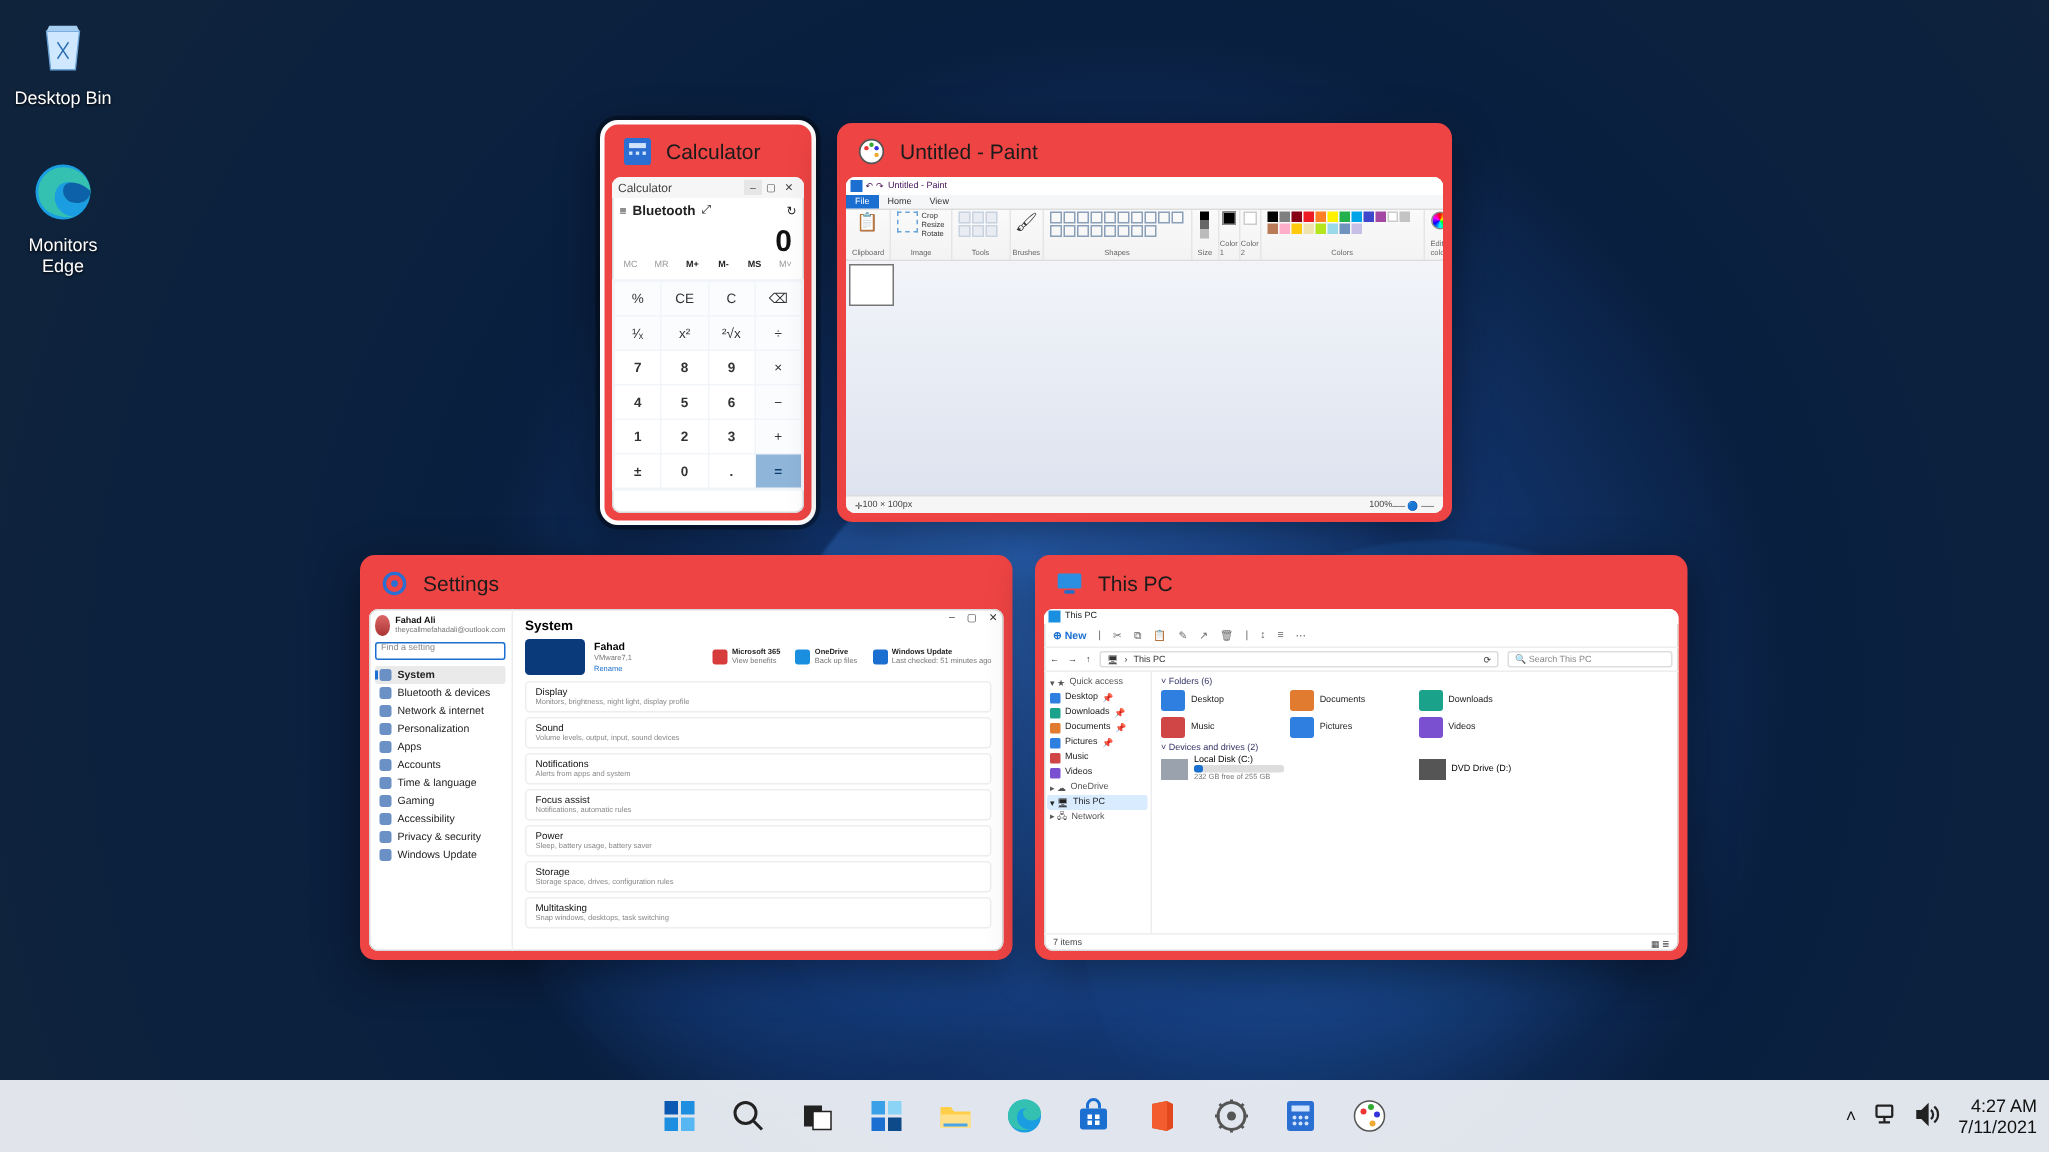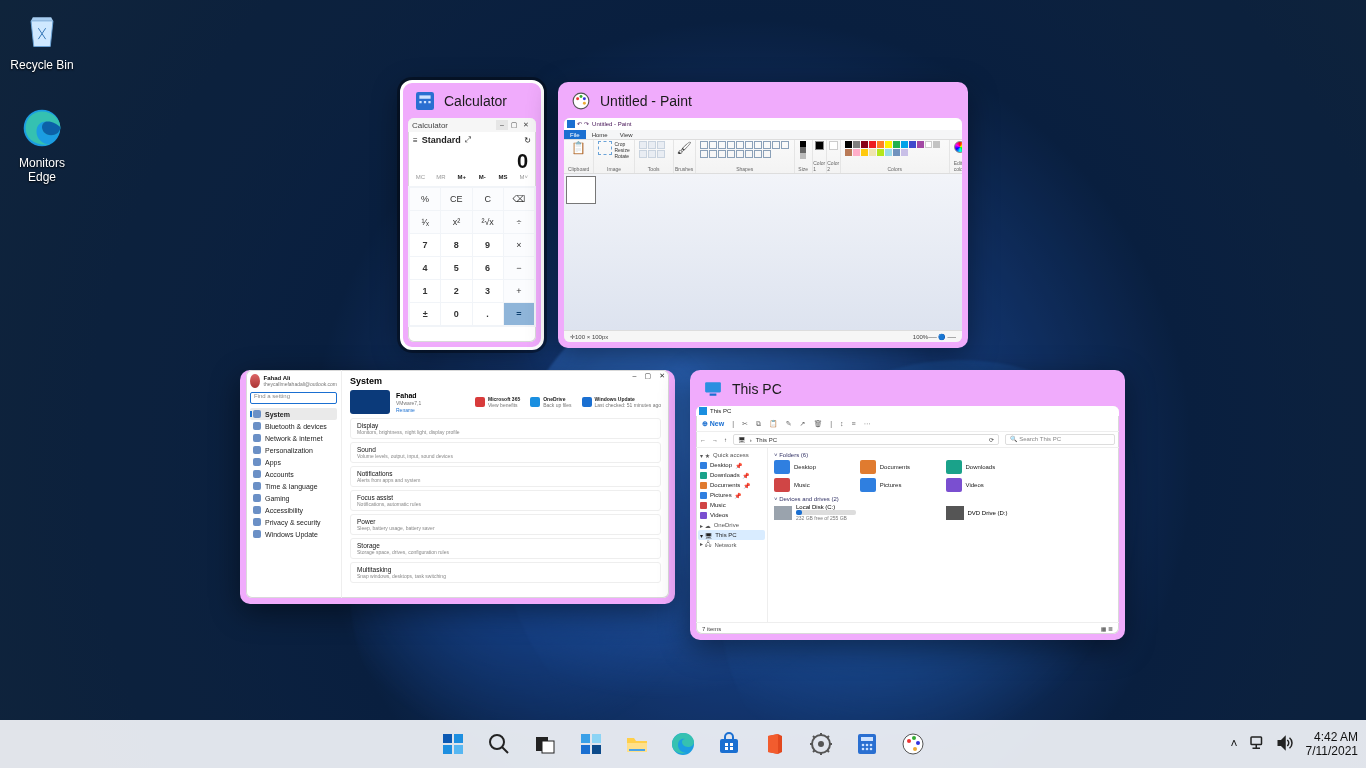--- a/index.html
+++ b/index.html
@@ -12,21 +12,21 @@
   .petal { position:absolute; border-radius:50%; filter:blur(1px);}
   .p1{width:520px;height:520px;left:500px;top:260px;background:radial-gradient(circle at 30% 30%, #3d8cff 0%, transparent 55%);}
   .p2{width:420px;height:420px;left:350px;top:380px;background:radial-gradient(circle at 40% 40%, #1e5bbf 0%, transparent 55%);}
   .p3{width:480px;height:480px;left:720px;top:360px;background:radial-gradient(circle at 35% 30%, #2a78e0 0%, transparent 55%);}
   .dim { position:absolute; inset:0; background:rgba(0,0,0,.25); }
 
   .desktop-icon { position:absolute; width:76px; text-align:center; color:#fff; font-size:12px; text-shadow:0 1px 2px #000; }
   .desktop-icon .glyph{ width:48px; height:48px; margin:0 auto 4px; display:flex;align-items:center;justify-content:center;}
   .bin svg, .edge svg { width:44px; height:44px;}
 
-  .tv-card { position:absolute; background:#f0abfc; border-radius:10px; box-shadow:0 8px 30px rgba(0,0,0,.45);}
+  .tv-card { position:absolute; background:#ef4444; border-radius:10px; box-shadow:0 8px 30px rgba(0,0,0,.45);}
   .tv-hdr { display:flex; align-items:center; gap:10px; padding:10px 14px 8px; font-size:14px; color:#1b1b1b;}
   .tv-hdr-icon { width:18px;height:18px; }
   .tv-body { margin:0 6px 6px; border-radius:6px; overflow:hidden; background:#fff; box-shadow:inset 0 0 0 1px #d9d9d9;}
   .selected { outline:3px solid #fff; outline-offset:-1px; box-shadow:0 0 0 5px rgba(0,0,0,.35), 0 8px 30px rgba(0,0,0,.45);}
 
   
   .calc-card{left:402px; top:82px; width:140px;}
   .calc-body{height:224px; font-size:8px;}
   .calc-title{display:flex;align-items:center;justify-content:space-between;height:14px;padding:0 4px;background:#f6f6f6;color:#444;}
   .calc-title .wbtns span{display:inline-flex;align-items:center;justify-content:center;width:12px;height:10px;font-size:7px;}
@@ -135,21 +135,21 @@
 <div class="dim"></div>
 
 <div class="desktop-icon bin" style="left:4px;top:6px">
   <div class="glyph">
     <svg viewBox="0 0 48 48">
         <path fill="#cfe8ff" stroke="#6aa3d8" d="M12 14h24l-3 28H15z"></path>
         <path fill="#a7cdf0" d="M14 10h20l2 4H12z"></path>
         <path fill="#3a8dd8" d="M20 22l4 6-4 6m8-12l-4 6 4 6" stroke="#2a6db0" stroke-width="1" fill-opacity="0"></path>
       </svg>
   </div>
-  <span>Recycle Bin</span>
+  <span>Desktop Bin</span>
 </div>
 <div class="desktop-icon edge" style="left:4px;top:104px">
   <div class="glyph">
     <svg viewBox="0 0 48 48">
         <circle cx="24" cy="24" r="20" fill="#1b9de2"></circle>
         <path d="M6 24c0-10 8-18 18-18 12 0 20 9 20 17 0 6-5 9-10 9-7 0-10-5-10-9 0-3 2-6 6-6-5-1-12 2-12 11 0 7 6 14 15 14C17 44 6 36 6 24z" fill="#35c1b1"></path>
         <path d="M44 23c0 6-5 9-10 9-7 0-10-5-10-9 0-3 2-6 6-6 6 0 10 3 14 6z" fill="#0c61a8"></path>
       </svg>
   </div>
   <span>Monitors Edge</span>
@@ -168,21 +168,21 @@
     </span>
     <span>Calculator</span>
   </div>
   <div class="tv-body calc-body">
     <div class="calc-title">
       <span>Calculator</span>
       <span class="wbtns"><span class="min">–</span><span>▢</span><span>✕</span></span>
     </div>
     <div class="calc-row">
       <span>≡</span>
-      <span class="calc-mode">Standard</span>
+      <span class="calc-mode">Bluetooth</span>
       <span>⤢</span>
       <span style="margin-left:auto">↻</span>
     </div>
     <div class="calc-disp">0</div>
     <div class="calc-mem">
       <span>MC</span>
         <span>MR</span>
       <span class="on">M+</span>
         <span class="on">M-</span>
       <span class="on">MS</span>
@@ -346,20 +346,29 @@
     <div class="paint-status">
       <span>✛</span>
         <span>100 × 100px</span>
         <span style="margin-left:auto">100%</span>
         <span> ── 🔵 ──</span>
     </div>
   </div>
 </div>
 
 <div class="tv-card set-card">
+  <div class="tv-hdr">
+    <span class="tv-hdr-icon">
+      <svg viewBox="0 0 16 16">
+          <circle cx="8" cy="8" r="6" fill="none" stroke="#2a6fd1" stroke-width="2"></circle>
+          <circle cx="8" cy="8" r="2" fill="#2a6fd1"></circle>
+        </svg>
+    </span>
+    <span>Settings</span>
+  </div>
   <div class="tv-body set-body">
     <div class="set-side">
       <div class="set-user">
         <span class="av"></span>
         <span><b>Fahad Ali</b><br><span style="color:#777;font-size:5px">theycallmefahadali@outlook.com</span></span>
       </div>
       <div class="set-search">Find a setting</div>
       <div class="set-nav">
         <div class="sel">
             <span class="ico"></span>
@@ -684,17 +693,17 @@
             <line x1="11" y1="14" x2="11" y2="19"></line>
             <line x1="6" y1="19" x2="16" y2="19"></line>
           </svg></span>
       <span><svg width="18" height="18" viewBox="0 0 24 24" fill="none" stroke="#222" stroke-width="2">
             <polygon points="3,9 7,9 12,4 12,20 7,15 3,15" fill="#222"></polygon>
             <path d="M15 8a5 5 0 0 1 0 8"></path>
             <path d="M18 5a9 9 0 0 1 0 14"></path>
           </svg></span>
     </div>
     <div class="clock">
-      <div>4:42 AM</div>
+      <div>4:27 AM</div>
       <div>7/11/2021</div>
     </div>
   </div>
 </div>
 
 </body></html>

